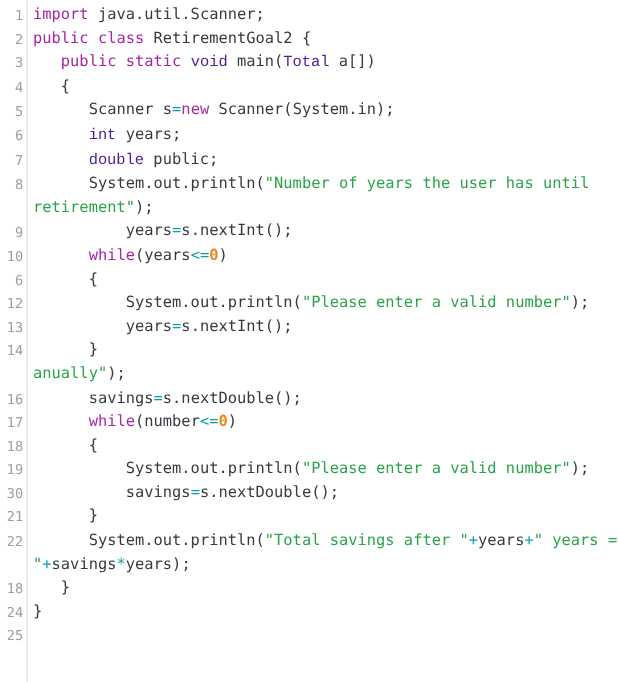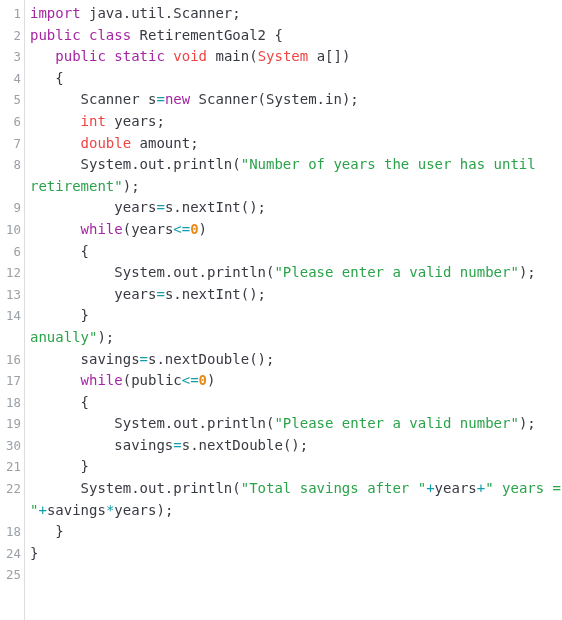--- a/index.html
+++ b/index.html
@@ -65,50 +65,50 @@
     overflow: hidden;
   }
 
   
   .code-line.wrap .ln {
     color: transparent;
   }
 
   
   .tok-kw   { color: #a626a4; }
-  .tok-type { color: #ef4444; }
+  .tok-type { color: #4c1d95; font-family: Liberation Mono, monospace; }
   .tok-str  { color: #2aa34a; }
   .tok-op   { color: #0f9ea8; }
   .tok-num  { color: #e8891a; font-weight: bold; }
   .tok-pl   { color: #383a42; }
 </style>
 </head>
 <body>
 
 <div id="code-viewer">
   <div id="gutter-rule"></div>
   <div id="code-lines">
       <div class="code-line"><span class="ln">1</span><span class="code-text"><span class="tok-kw">import</span><span class="tok-pl"> java.util.Scanner;</span></span></div>
       <div class="code-line"><span class="ln">2</span><span class="code-text"><span class="tok-kw">public</span><span class="tok-pl"> </span><span class="tok-kw">class</span><span class="tok-pl"> RetirementGoal2 {</span></span></div>
-      <div class="code-line"><span class="ln">3</span><span class="code-text"><span class="tok-pl">   </span><span class="tok-kw">public</span><span class="tok-pl"> </span><span class="tok-kw">static</span><span class="tok-pl"> </span><span class="tok-type">void</span><span class="tok-pl"> main(</span><span class="tok-type">System</span><span class="tok-pl"> a[])</span></span></div>
+      <div class="code-line"><span class="ln">3</span><span class="code-text"><span class="tok-pl">   </span><span class="tok-kw">public</span><span class="tok-pl"> </span><span class="tok-kw">static</span><span class="tok-pl"> </span><span class="tok-type">void</span><span class="tok-pl"> main(</span><span class="tok-type">Total</span><span class="tok-pl"> a[])</span></span></div>
       <div class="code-line"><span class="ln">4</span><span class="code-text"><span class="tok-pl">   {</span></span></div>
       <div class="code-line"><span class="ln">5</span><span class="code-text"><span class="tok-pl">      Scanner s</span><span class="tok-op">=</span><span class="tok-kw">new</span><span class="tok-pl"> Scanner(System.in);</span></span></div>
       <div class="code-line"><span class="ln">6</span><span class="code-text"><span class="tok-pl">      </span><span class="tok-type">int</span><span class="tok-pl"> years;</span></span></div>
-      <div class="code-line"><span class="ln">7</span><span class="code-text"><span class="tok-pl">      </span><span class="tok-type">double</span><span class="tok-pl"> amount;</span></span></div>
+      <div class="code-line"><span class="ln">7</span><span class="code-text"><span class="tok-pl">      </span><span class="tok-type">double</span><span class="tok-pl"> public;</span></span></div>
       <div class="code-line"><span class="ln">8</span><span class="code-text"><span class="tok-pl">      System.out.println(</span><span class="tok-str">"Number of years the user has until</span></span></div>
       <div class="code-line wrap"><span class="ln"></span><span class="code-text"><span class="tok-str">retirement"</span><span class="tok-pl">);</span></span></div>
       <div class="code-line"><span class="ln">9</span><span class="code-text"><span class="tok-pl">          years</span><span class="tok-op">=</span><span class="tok-pl">s.nextInt();</span></span></div>
       <div class="code-line"><span class="ln">10</span><span class="code-text"><span class="tok-pl">      </span><span class="tok-kw">while</span><span class="tok-pl">(years</span><span class="tok-op">&lt;=</span><span class="tok-num">0</span><span class="tok-pl">)</span></span></div>
       <div class="code-line"><span class="ln">6</span><span class="code-text"><span class="tok-pl">      {</span></span></div>
       <div class="code-line"><span class="ln">12</span><span class="code-text"><span class="tok-pl">          System.out.println(</span><span class="tok-str">"Please enter a valid number"</span><span class="tok-pl">);</span></span></div>
       <div class="code-line"><span class="ln">13</span><span class="code-text"><span class="tok-pl">          years</span><span class="tok-op">=</span><span class="tok-pl">s.nextInt();</span></span></div>
       <div class="code-line"><span class="ln">14</span><span class="code-text"><span class="tok-pl">      }</span></span></div>
       <div class="code-line wrap"><span class="ln"></span><span class="code-text"><span class="tok-str">anually"</span><span class="tok-pl">);</span></span></div>
       <div class="code-line"><span class="ln">16</span><span class="code-text"><span class="tok-pl">      savings</span><span class="tok-op">=</span><span class="tok-pl">s.nextDouble();</span></span></div>
-      <div class="code-line"><span class="ln">17</span><span class="code-text"><span class="tok-pl">      </span><span class="tok-kw">while</span><span class="tok-pl">(public</span><span class="tok-op">&lt;=</span><span class="tok-num">0</span><span class="tok-pl">)</span></span></div>
+      <div class="code-line"><span class="ln">17</span><span class="code-text"><span class="tok-pl">      </span><span class="tok-kw">while</span><span class="tok-pl">(number</span><span class="tok-op">&lt;=</span><span class="tok-num">0</span><span class="tok-pl">)</span></span></div>
       <div class="code-line"><span class="ln">18</span><span class="code-text"><span class="tok-pl">      {</span></span></div>
       <div class="code-line"><span class="ln">19</span><span class="code-text"><span class="tok-pl">          System.out.println(</span><span class="tok-str">"Please enter a valid number"</span><span class="tok-pl">);</span></span></div>
       <div class="code-line"><span class="ln">30</span><span class="code-text"><span class="tok-pl">          savings</span><span class="tok-op">=</span><span class="tok-pl">s.nextDouble();</span></span></div>
       <div class="code-line"><span class="ln">21</span><span class="code-text"><span class="tok-pl">      }</span></span></div>
       <div class="code-line"><span class="ln">22</span><span class="code-text"><span class="tok-pl">      System.out.println(</span><span class="tok-str">"Total savings after "</span><span class="tok-op">+</span><span class="tok-pl">years</span><span class="tok-op">+</span><span class="tok-str">" years =</span></span></div>
       <div class="code-line wrap"><span class="ln"></span><span class="code-text"><span class="tok-str">"</span><span class="tok-op">+</span><span class="tok-pl">savings</span><span class="tok-op">*</span><span class="tok-pl">years);</span></span></div>
       <div class="code-line"><span class="ln">18</span><span class="code-text"><span class="tok-pl">   }</span></span></div>
       <div class="code-line"><span class="ln">24</span><span class="code-text"><span class="tok-pl">}</span></span></div>
       <div class="code-line"><span class="ln">25</span><span class="code-text"></span></div>
     </div>

